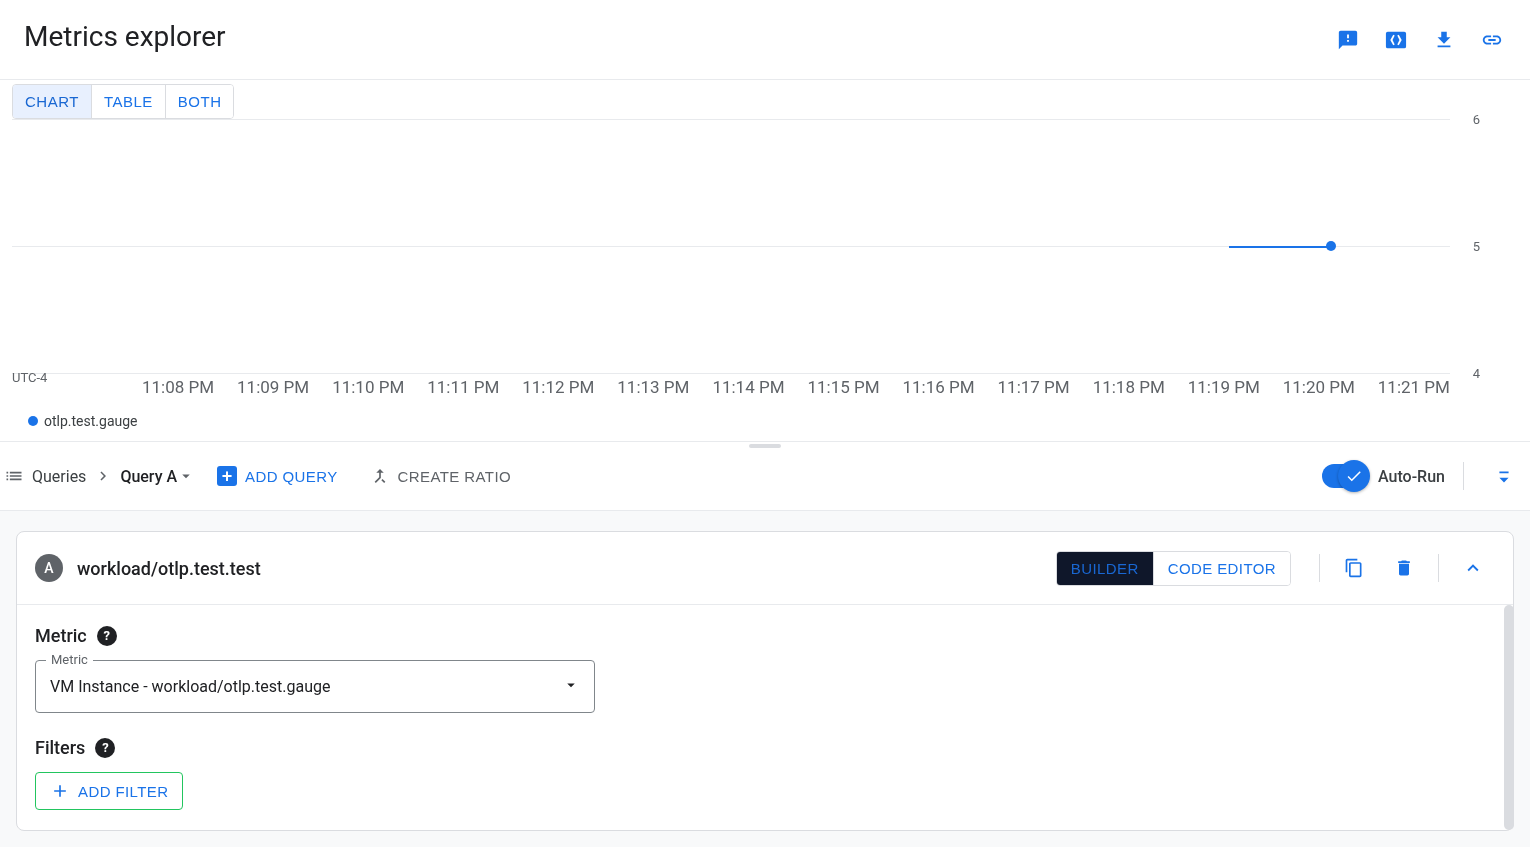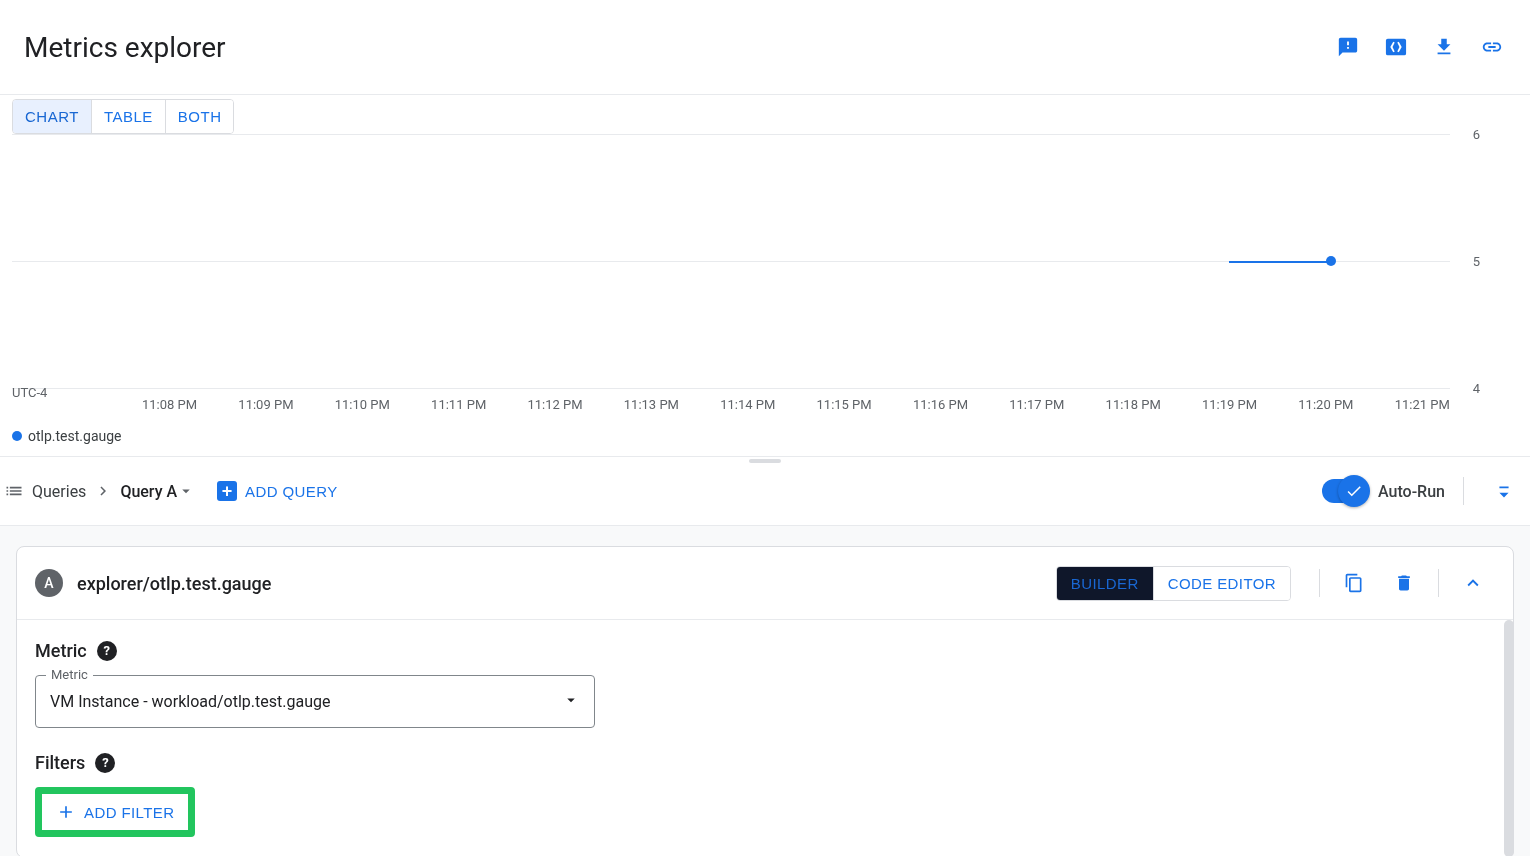--- a/index.html
+++ b/index.html
@@ -1,17 +1,17 @@
 <!DOCTYPE html>
 <html><head>
 <meta charset="utf-8">
 <style>
 * { box-sizing: border-box; margin: 0; padding: 0; }
 body { font-family: 'Google Sans', Roboto, Arial, sans-serif; background: #fff; color: #202124; overflow: hidden; }
-.header { display: flex; align-items: center; justify-content: space-between; padding: 8px 16px; border-bottom: 1px solid #e8eaed; height: 95px; }
+.header { display: flex; justify-content: space-between; padding: 16px 16px; border-bottom: 1px solid #e8eaed; height: 80px; }
 .header-title { font-size: 28px; font-weight: 400; color: #202124; padding: 4px 8px; }
 .header-actions { display: flex; align-items: center; gap: 4px; }
 .icon-btn { width: 44px; height: 44px; display: flex; align-items: center; justify-content: center; border: none; background: transparent; cursor: pointer; border-radius: 4px; }
 .icon-btn svg { fill: #1a73e8; }
 .time-group { display: flex; align-items: center; border: 1px solid #dadce0; border-radius: 4px; margin-left: 12px; overflow: hidden; }
 .time-nav { width: 44px; height: 40px; display: flex; align-items: center; justify-content: center; border: none; background: transparent; cursor: pointer; border-right: 1px solid #dadce0; }
 .time-nav svg { fill: #1a73e8; }
 .time-range { display: flex; align-items: center; gap: 6px; padding: 0 12px; height: 40px; font-size: 15px; font-weight: 500; color: #1a73e8; background: transparent; border: none; cursor: pointer; }
 .time-range svg { fill: #1a73e8; }
 
@@ -19,27 +19,27 @@
 .tabs { display: inline-flex; border: 1px solid #dadce0; border-radius: 4px; overflow: hidden; }
 .tab { padding: 8px 12px; font-size: 15px; font-weight: 500; letter-spacing: 0.5px; color: #1a73e8; background: #fff; border: none; cursor: pointer; border-right: 1px solid #dadce0; }
 .tab:last-child { border-right: none; }
 .tab.active { background: #e8f0fe; color: #1967d2; }
 
 .chart-area { position: relative; height: 290px; margin: 0 0 0 12px; }
 .chart-grid { position: absolute; left: 0; right: 80px; top: 0; bottom: 36px; }
 .gridline { position: absolute; left: 0; right: 0; border-top: 1px solid #e8eaed; }
 .y-labels { position: absolute; right: 50px; top: 0; bottom: 36px; width: 30px; }
 .y-label { position: absolute; right: 0; font-size: 13px; color: #5f6368; transform: translateY(-50%); }
-.x-labels { position: absolute; left: 0; right: 80px; bottom: 12px; display: flex; justify-content: space-between; font-size: 13px; color: #5f6368; }
+.x-labels { position: absolute; left: 0; right: 80px; bottom: 12px; display: flex; justify-content: space-between; font-size: 17px; color: #5f6368; }
 .x-label { white-space: nowrap; }
 .tz-label { position: absolute; left: 0; bottom: 24px; font-size: 13px; color: #5f6368; }
 .data-line { position: absolute; height: 2px; background: #1a73e8; }
 .data-point { position: absolute; width: 10px; height: 10px; background: #1a73e8; border-radius: 50%; transform: translate(-50%, -50%); }
 
-.legend { display: flex; align-items: center; gap: 6px; padding: 4px 12px 12px 12px; font-size: 14px; color: #3c4043; }
+.legend { display: flex; align-items: center; gap: 6px; padding: 4px 12px 12px 12px; font-size: 14px; color: #3c4043; margin-left: 16px; }
 .legend-dot { width: 10px; height: 10px; border-radius: 50%; background: #1a73e8; }
 
 .divider { border-top: 1px solid #e8eaed; position: relative; }
 .drag-handle { position: absolute; left: 50%; transform: translateX(-50%); top: 2px; width: 32px; height: 4px; background: #dadce0; border-radius: 2px; cursor: ns-resize; }
 
 .query-bar { display: flex; align-items: center; padding: 12px 4px; gap: 12px; }
 .query-crumb { display: flex; align-items: center; gap: 8px; font-size: 16px; color: #3c4043; }
 .query-crumb svg { fill: #5f6368; }
 .query-sel { display: flex; align-items: center; font-weight: 500; color: #202124; cursor: pointer; }
 .text-btn { display: inline-flex; align-items: center; gap: 8px; font-size: 15px; font-weight: 500; letter-spacing: 0.4px; padding: 8px 10px; border: none; background: transparent; cursor: pointer; border-radius: 4px; }
@@ -65,21 +65,21 @@
 .seg-btn:first-child { border-right: 1px solid #dadce0; }
 .panel-icons { display: flex; align-items: center; gap: 6px; margin-left: 8px; }
 
 .panel-body { padding: 20px 18px; position: relative; }
 .section-label { display: flex; align-items: center; gap: 10px; font-size: 18px; font-weight: 500; color: #202124; margin-bottom: 14px; }
 .help-icon { width: 20px; height: 20px; border-radius: 50%; background: #202124; color: #fff; display: flex; align-items: center; justify-content: center; font-size: 13px; font-weight: bold; cursor: pointer; }
 .select-wrap { position: relative; border: 1px solid #80868b; border-radius: 4px; padding: 16px 14px; width: 560px; margin-bottom: 24px; cursor: pointer; }
 .select-legend { position: absolute; top: -9px; left: 10px; background: #fff; padding: 0 5px; font-size: 13px; color: #5f6368; }
 .select-value { font-size: 16px; color: #202124; }
 .select-arrow { position: absolute; right: 14px; top: 50%; transform: translateY(-50%); }
-.outline-btn { display: inline-flex; align-items: center; gap: 8px; padding: 8px 14px; border: 7px solid #22c55e; border-radius: 4px; background: #fff; color: #1a73e8; font-size: 15px; font-weight: 500; letter-spacing: 0.4px; cursor: pointer; }
+.outline-btn { display: inline-flex; align-items: center; gap: 8px; padding: 8px 14px; border: 1px solid #22c55e; border-radius: 4px; background: #fff; color: #1a73e8; font-size: 15px; font-weight: 500; letter-spacing: 0.4px; cursor: pointer; }
 .outline-btn svg { fill: #1a73e8; }
 .scroll-ind { position: absolute; right: -1px; top: 0; bottom: 0; width: 10px; background: #dadce0; border-radius: 5px; }
 </style>
 </head>
 <body>
 
 <div class="header">
   <div class="header-title">Metrics explorer</div>
   <div class="header-actions">
     <button class="icon-btn">
@@ -167,20 +167,26 @@
       <span>Query A</span>
       <svg width="18" height="18" viewBox="0 0 24 24">
           <path d="M7 10l5 5 5-5z"></path>
         </svg>
     </span>
   </div>
   <button class="text-btn blue">
     <span class="plus-box">+</span>
     <span>ADD QUERY</span>
   </button>
+  <button class="text-btn gray">
+    <svg width="20" height="20" viewBox="0 0 24 24">
+        <path d="M17 20.41L18.41 19 15 15.59 13.59 17 17 20.41zM7.5 8H11v5.59L5.59 19 7 20.41l6-6V8h3.5L12 3.5 7.5 8z"></path>
+      </svg>
+    <span>CREATE RATIO</span>
+  </button>
   <div class="spacer"></div>
   <div class="toggle">
     <div class="toggle-thumb">
         <svg width="18" height="18" viewBox="0 0 24 24">
           <path d="M9 16.17L4.83 12l-1.42 1.41L9 19 21 7l-1.41-1.41z"></path>
         </svg>
       </div>
   </div>
   <span class="auto-run-label">Auto-Run</span>
   <div class="vbar"></div>
@@ -188,21 +194,21 @@
       <svg width="22" height="22" viewBox="0 0 24 24" fill="#1a73e8">
         <path d="M7 14l5 5 5-5H7zm0-5h10V7H7v2z"></path>
       </svg>
     </button>
 </div>
 
 <div class="query-panel-wrap">
   <div class="query-panel">
     <div class="panel-head">
       <div class="badge">A</div>
-      <div class="panel-title">explorer/otlp.test.gauge</div>
+      <div class="panel-title">workload/otlp.test.test</div>
       <div class="seg">
         <button class="seg-btn active">BUILDER</button>
         <button class="seg-btn">CODE EDITOR</button>
       </div>
       <div class="panel-icons">
         <div class="vbar"></div>
         <button class="icon-btn">
             <svg width="20" height="20" viewBox="0 0 24 24" fill="#202124">
               <path d="M16 1H4c-1.1 0-2 .9-2 2v14h2V3h12V1zm3 4H8c-1.1 0-2 .9-2 2v14c0 1.1.9 2 2 2h11c1.1 0 2-.9 2-2V7c0-1.1-.9-2-2-2zm0 16H8V7h11v14z"></path>
             </svg>

